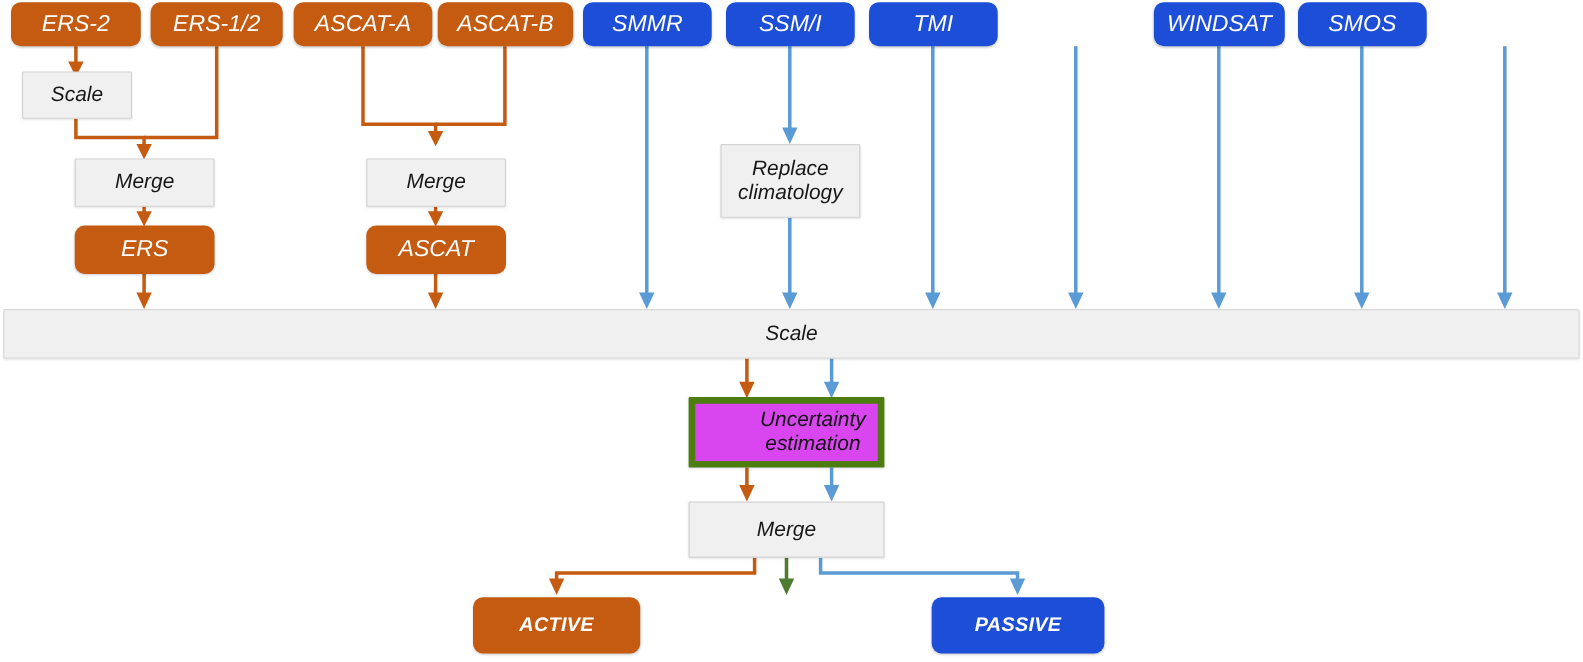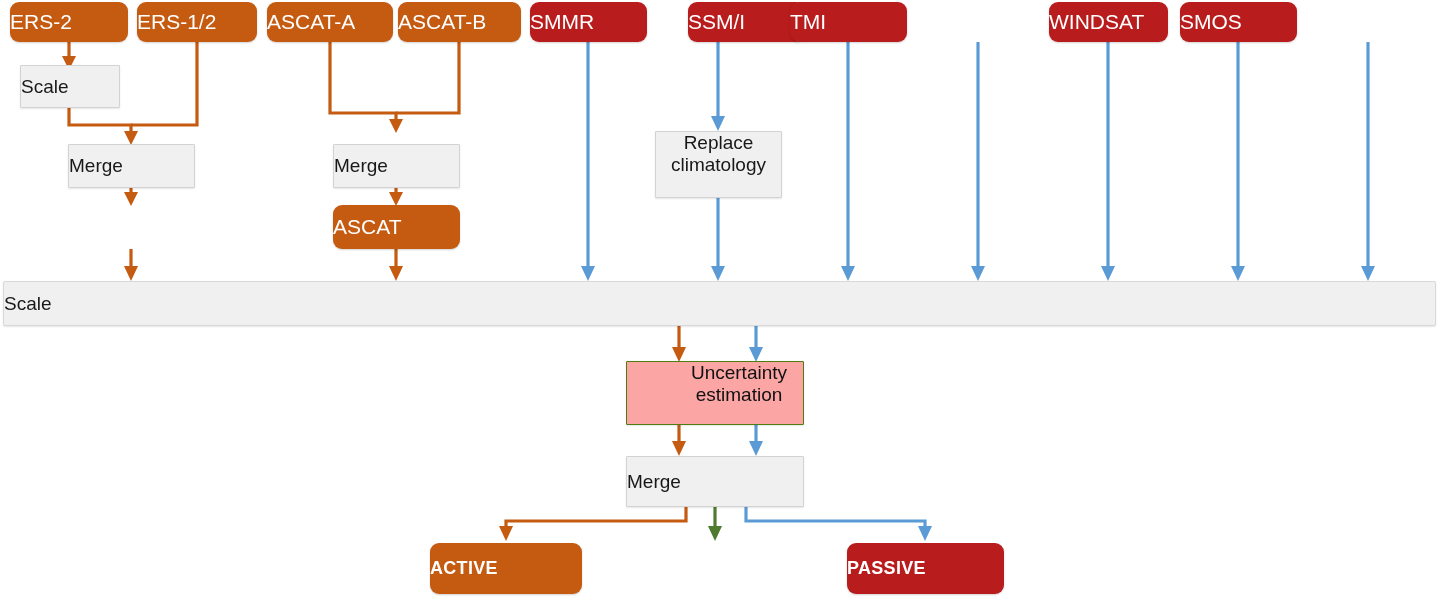--- a/index.html
+++ b/index.html
@@ -12,46 +12,47 @@
     width:1439px;
     height:602px;
     background:#ffffff;
     overflow:hidden;
   }
   
   .node{
     position:absolute;
     display:flex;
     align-items:center;
-    justify-content:flex-start;
+    justify-content:center;
     text-align:center;
     box-sizing:border-box;
     line-height:1.15;
+    font-style:italic;
   }
   .pill{
     border-radius:9px;
     color:#ffffff;
     font-size:21px;
     box-shadow:0 1px 2px rgba(0,0,0,0.18);
   }
   .pill.orange{background:#c55a11;}
-  .pill.blue{background:#b91c1c;}
+  .pill.blue{background:#1d4ed8;}
   .pill.darkgreen{background:#4e7b2f;}
   .pill.bold{font-weight:bold;font-size:18px;letter-spacing:.3px;}
   .plain{
     background:#f0f0f0;
     border:1px solid #d3d3d3;
     color:#181818;
     font-size:19px;
     border-radius:1px;
     box-shadow:0 1px 2px rgba(0,0,0,0.10);
   }
   .greenbox{
-    background:#fca5a5;
-    border:1px solid #4d7c0f;
+    background:#d946ef;
+    border:6px solid #4d7c0f;
     color:#111111;
     font-size:19px;
     border-radius:1px;
     box-shadow:0 1px 2px rgba(0,0,0,0.10);
     padding-left:48px;
   }
   .wide-scale{
     background:#f0f0f0;
     border:1px solid #d8d8d8;
     color:#181818;
@@ -209,50 +210,53 @@
   <div class="node pill orange" style="left:267px;top:2px;width:126px;height:40px;">
     <span>ASCAT-A</span>
   </div>
   <div class="node pill orange" style="left:398px;top:2px;width:123px;height:40px;">
     <span>ASCAT-B</span>
   </div>
 
   <div class="node pill blue" style="left:530px;top:2px;width:117px;height:40px;">
     <span>SMMR</span>
   </div>
-  <div class="node pill blue" style="left:660px;top:2px;width:117px;height:40px;margin-left:28px;">
+  <div class="node pill blue" style="left:660px;top:2px;width:117px;height:40px;">
     <span>SSM/I</span>
   </div>
   <div class="node pill blue" style="left:790px;top:2px;width:117px;height:40px;">
     <span>TMI</span>
   </div>
   <div class="node pill blue" style="left:1049px;top:2px;width:119px;height:40px;">
     <span>WINDSAT</span>
   </div>
-  <div class="node pill blue" style="left:1180px;top:2px;width:117px;height:40px;">
+  <div class="node pill blue" style="left:1180px;top:2px;width:117px;height:40px;border-radius:10px;">
     <span>SMOS</span>
   </div>
 
   <div class="node plain" style="left:20px;top:65px;width:100px;height:43px;">
     <span>Scale</span>
   </div>
 
   <div class="node plain" style="left:68px;top:144px;width:127px;height:44px;">
     <span>Merge</span>
   </div>
 
   <div class="node plain" style="left:333px;top:144px;width:127px;height:44px;">
     <span>Merge</span>
   </div>
 
   <div class="node plain" style="left:655px;top:131px;width:127px;height:67px;flex-direction:column;">
     <span>Replace</span>
     <span>climatology</span>
   </div>
 
+  <div class="node pill orange" style="left:68px;top:205px;width:127px;height:44px;">
+    <span>ERS</span>
+  </div>
   <div class="node pill orange" style="left:333px;top:205px;width:127px;height:44px;">
     <span>ASCAT</span>
   </div>
 
   <div class="node wide-scale" style="left:3px;top:281px;width:1433px;height:45px;">
     <span>Scale</span>
   </div>
 
   <div class="node greenbox" style="left:626px;top:361px;width:178px;height:64px;flex-direction:column;">
     <span>Uncertainty</span>

